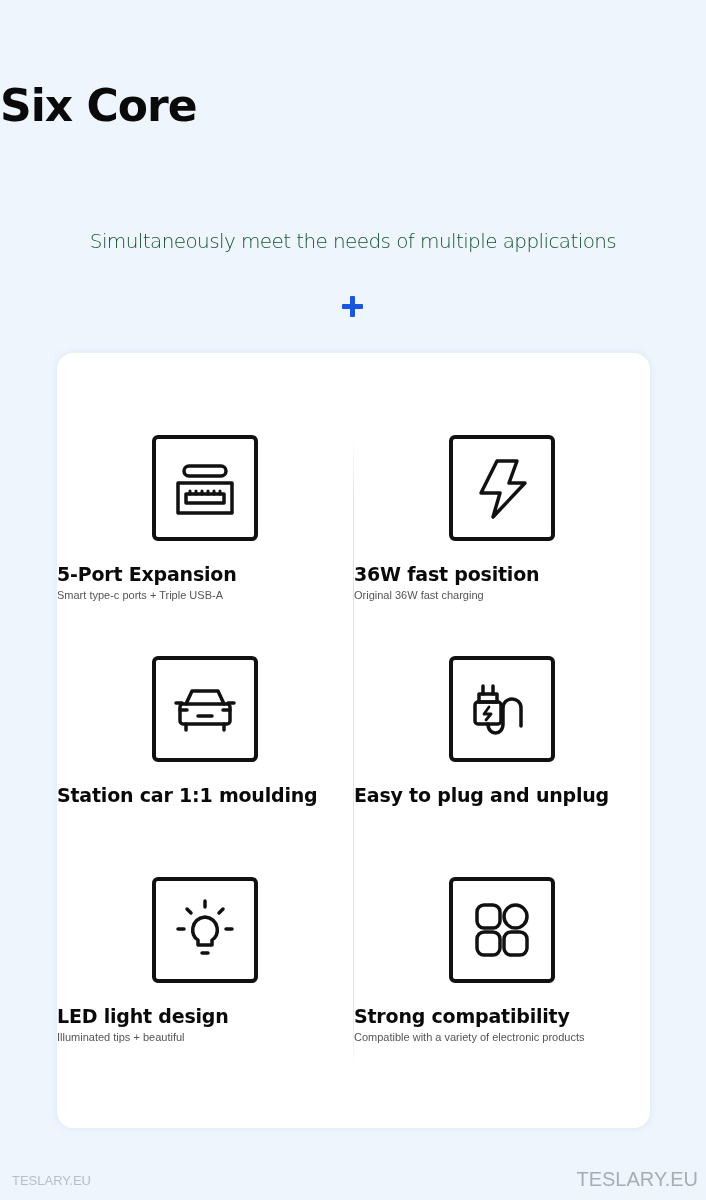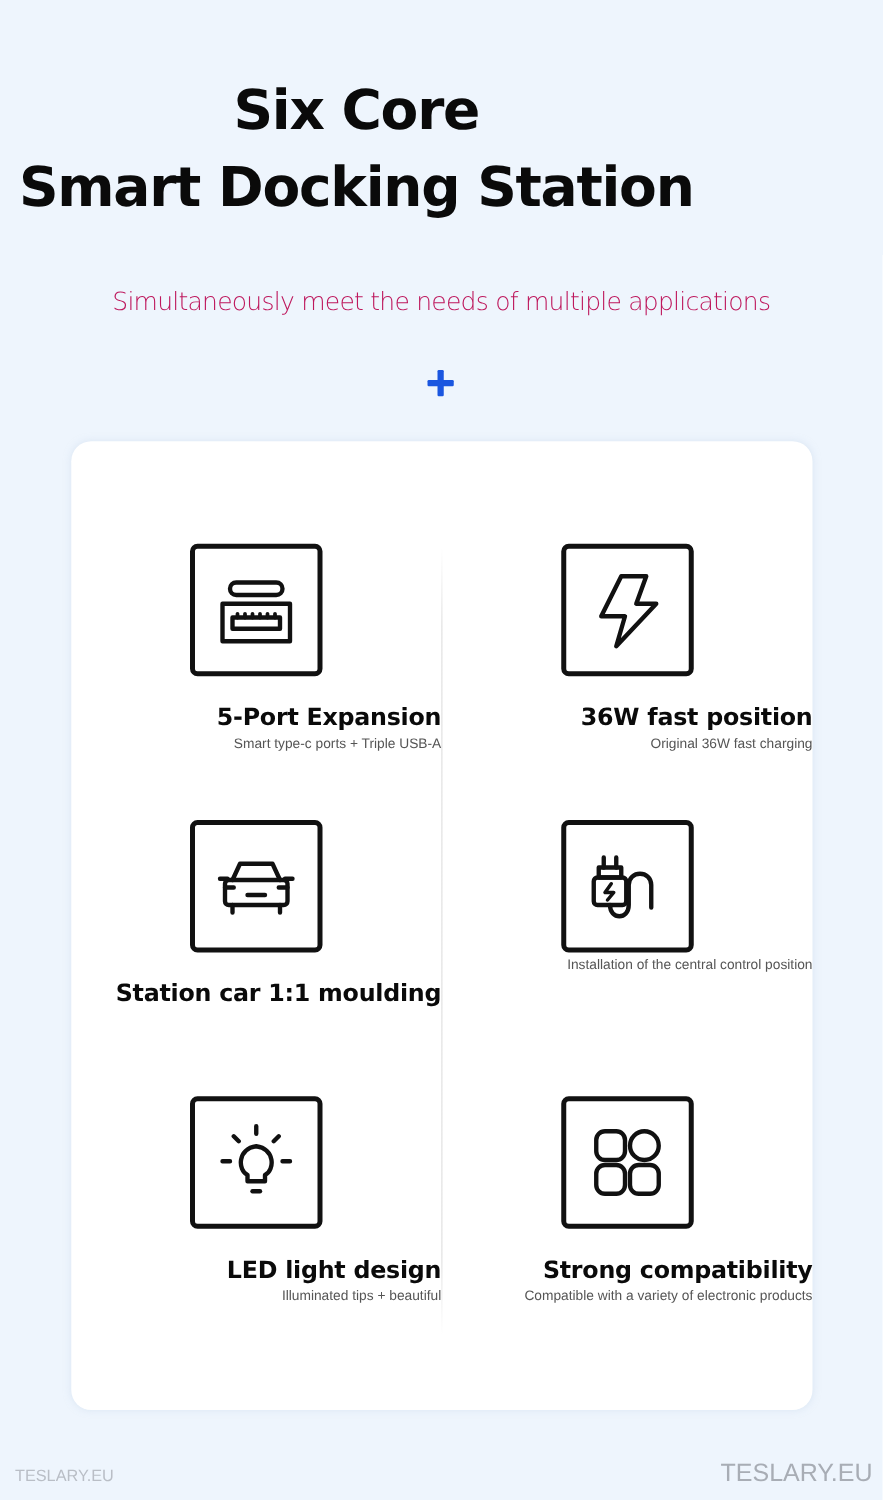--- a/index.html
+++ b/index.html
@@ -5,48 +5,48 @@
     * { box-sizing: border-box; margin: 0; padding: 0; }
     html, body { width: 706px; height: 1200px; }
     body {
       background: #eef5fd;
       font-family: "Liberation Sans", sans-serif;
       color: #0a0a0a;
       position: relative;
       overflow: hidden;
     }
     .title {
-      position: absolute; left: 0; top: 58px; width: 570px;
-      text-align: center; font-family: "DejaVu Sans", sans-serif;
+      position: absolute; left: 0; top: 75px; width: 570px;
+      font-family: "DejaVu Sans", sans-serif;
       font-weight: bold; font-size: 44px; line-height: 62px; letter-spacing: -1px;
     }
     .subtitle {
       position: absolute; left: 0; top: 229px; width: 706px;
       text-align: center; font-family: "DejaVu Sans", sans-serif;
-      font-size: 20px; color: #be185d; letter-spacing: -0.6px; font-weight: 300;
+      font-size: 20px; color: #14532d; letter-spacing: -0.6px; font-weight: 300;
     }
     .plus {
       position: absolute; left: 342px; top: 296px; width: 21px; height: 21px;
     }
     .plus::before, .plus::after {
       content: ""; position: absolute; background: #1a56e0; border-radius: 1px;
     }
     .plus::before { left: 0; top: 8px; width: 21px; height: 5px; }
     .plus::after { left: 8px; top: 0; width: 5px; height: 21px; }
     .card {
       position: absolute; left: 57px; top: 353px; width: 593px; height: 775px;
       background: #ffffff; border-radius: 16px;
       box-shadow: 0 0 6px rgba(200,215,235,0.5);
     }
     .divider {
       position: absolute; left: 296px; top: 85px; width: 1px; height: 630px;
       background: linear-gradient(#ffffff, #e2e2e2 10%, #e2e2e2 90%, #ffffff);
     }
     .feature {
-      position: absolute; width: 296px; text-align: right;
+      position: absolute; width: 296px; text-align: left;
     }
     .icon-box {
       width: 106px; height: 106px; margin: 0 auto;
       border: 4px solid #111; border-radius: 6px;
       display: flex; align-items: center; justify-content: center;
     }
     .icon-box svg { width: 70px; height: 70px; }
     .f-title {
       margin-top: 22px; font-family: "DejaVu Sans", sans-serif;
       font-weight: bold; font-size: 19px; letter-spacing: -0.2px; white-space: nowrap;
@@ -59,21 +59,20 @@
     }
     .wm-right {
       position: absolute; right: 8px; top: 1168px; font-size: 20px; color: #a8adb5;
     }
   </style>
 </head>
 <body>
 
 <div class="title">
   <div>Six Core</div>
-  <div>Smart Docking Station</div>
 </div>
 <div class="subtitle">Simultaneously meet the needs of multiple applications</div>
 <div class="plus"></div>
 
 <div class="card">
   <div class="divider"></div>
 
   <div class="feature" style="left:0; top:82px;">
     <div class="icon-box">
       <svg viewBox="0 0 70 70" fill="none" stroke="#111" stroke-width="3.5" stroke-linejoin="round" stroke-linecap="round">
@@ -114,21 +113,21 @@
   <div class="feature" style="left:297px; top:303px;">
     <div class="icon-box">
       <svg viewBox="0 0 70 70" fill="none" stroke="#111" stroke-width="3.5" stroke-linejoin="round" stroke-linecap="round">
         <path d="M16 12v8M26 12v8"></path>
         <rect x="12" y="20" width="18" height="8"></rect>
         <rect x="8" y="28" width="26" height="22" rx="3"></rect>
         <path d="M22 33 L17 40 L24 40 L19 46" stroke-width="2.8"></path>
         <path d="M21 50 C21 62 36 62 36 50 L36 34 C36 22 54 22 54 34 L54 52"></path>
       </svg>
     </div>
-    <div class="f-desc">Installation of the central control position</div>
+    <div class="f-title">Easy to plug and unplug</div>
   </div>
 
   <div class="feature" style="left:0; top:524px;">
     <div class="icon-box">
       <svg viewBox="0 0 70 70" fill="none" stroke="#111" stroke-width="3.5" stroke-linejoin="round" stroke-linecap="round">
         <path d="M35 6v6M17 14l4 4M53 14l-4 4M8 34h6M56 34h6"></path>
         <path d="M28 50 L28 45 C20 41 20 24 35 22 C50 24 50 41 42 45 L42 50 Z"></path>
         <path d="M32 58h6"></path>
       </svg>
     </div>

